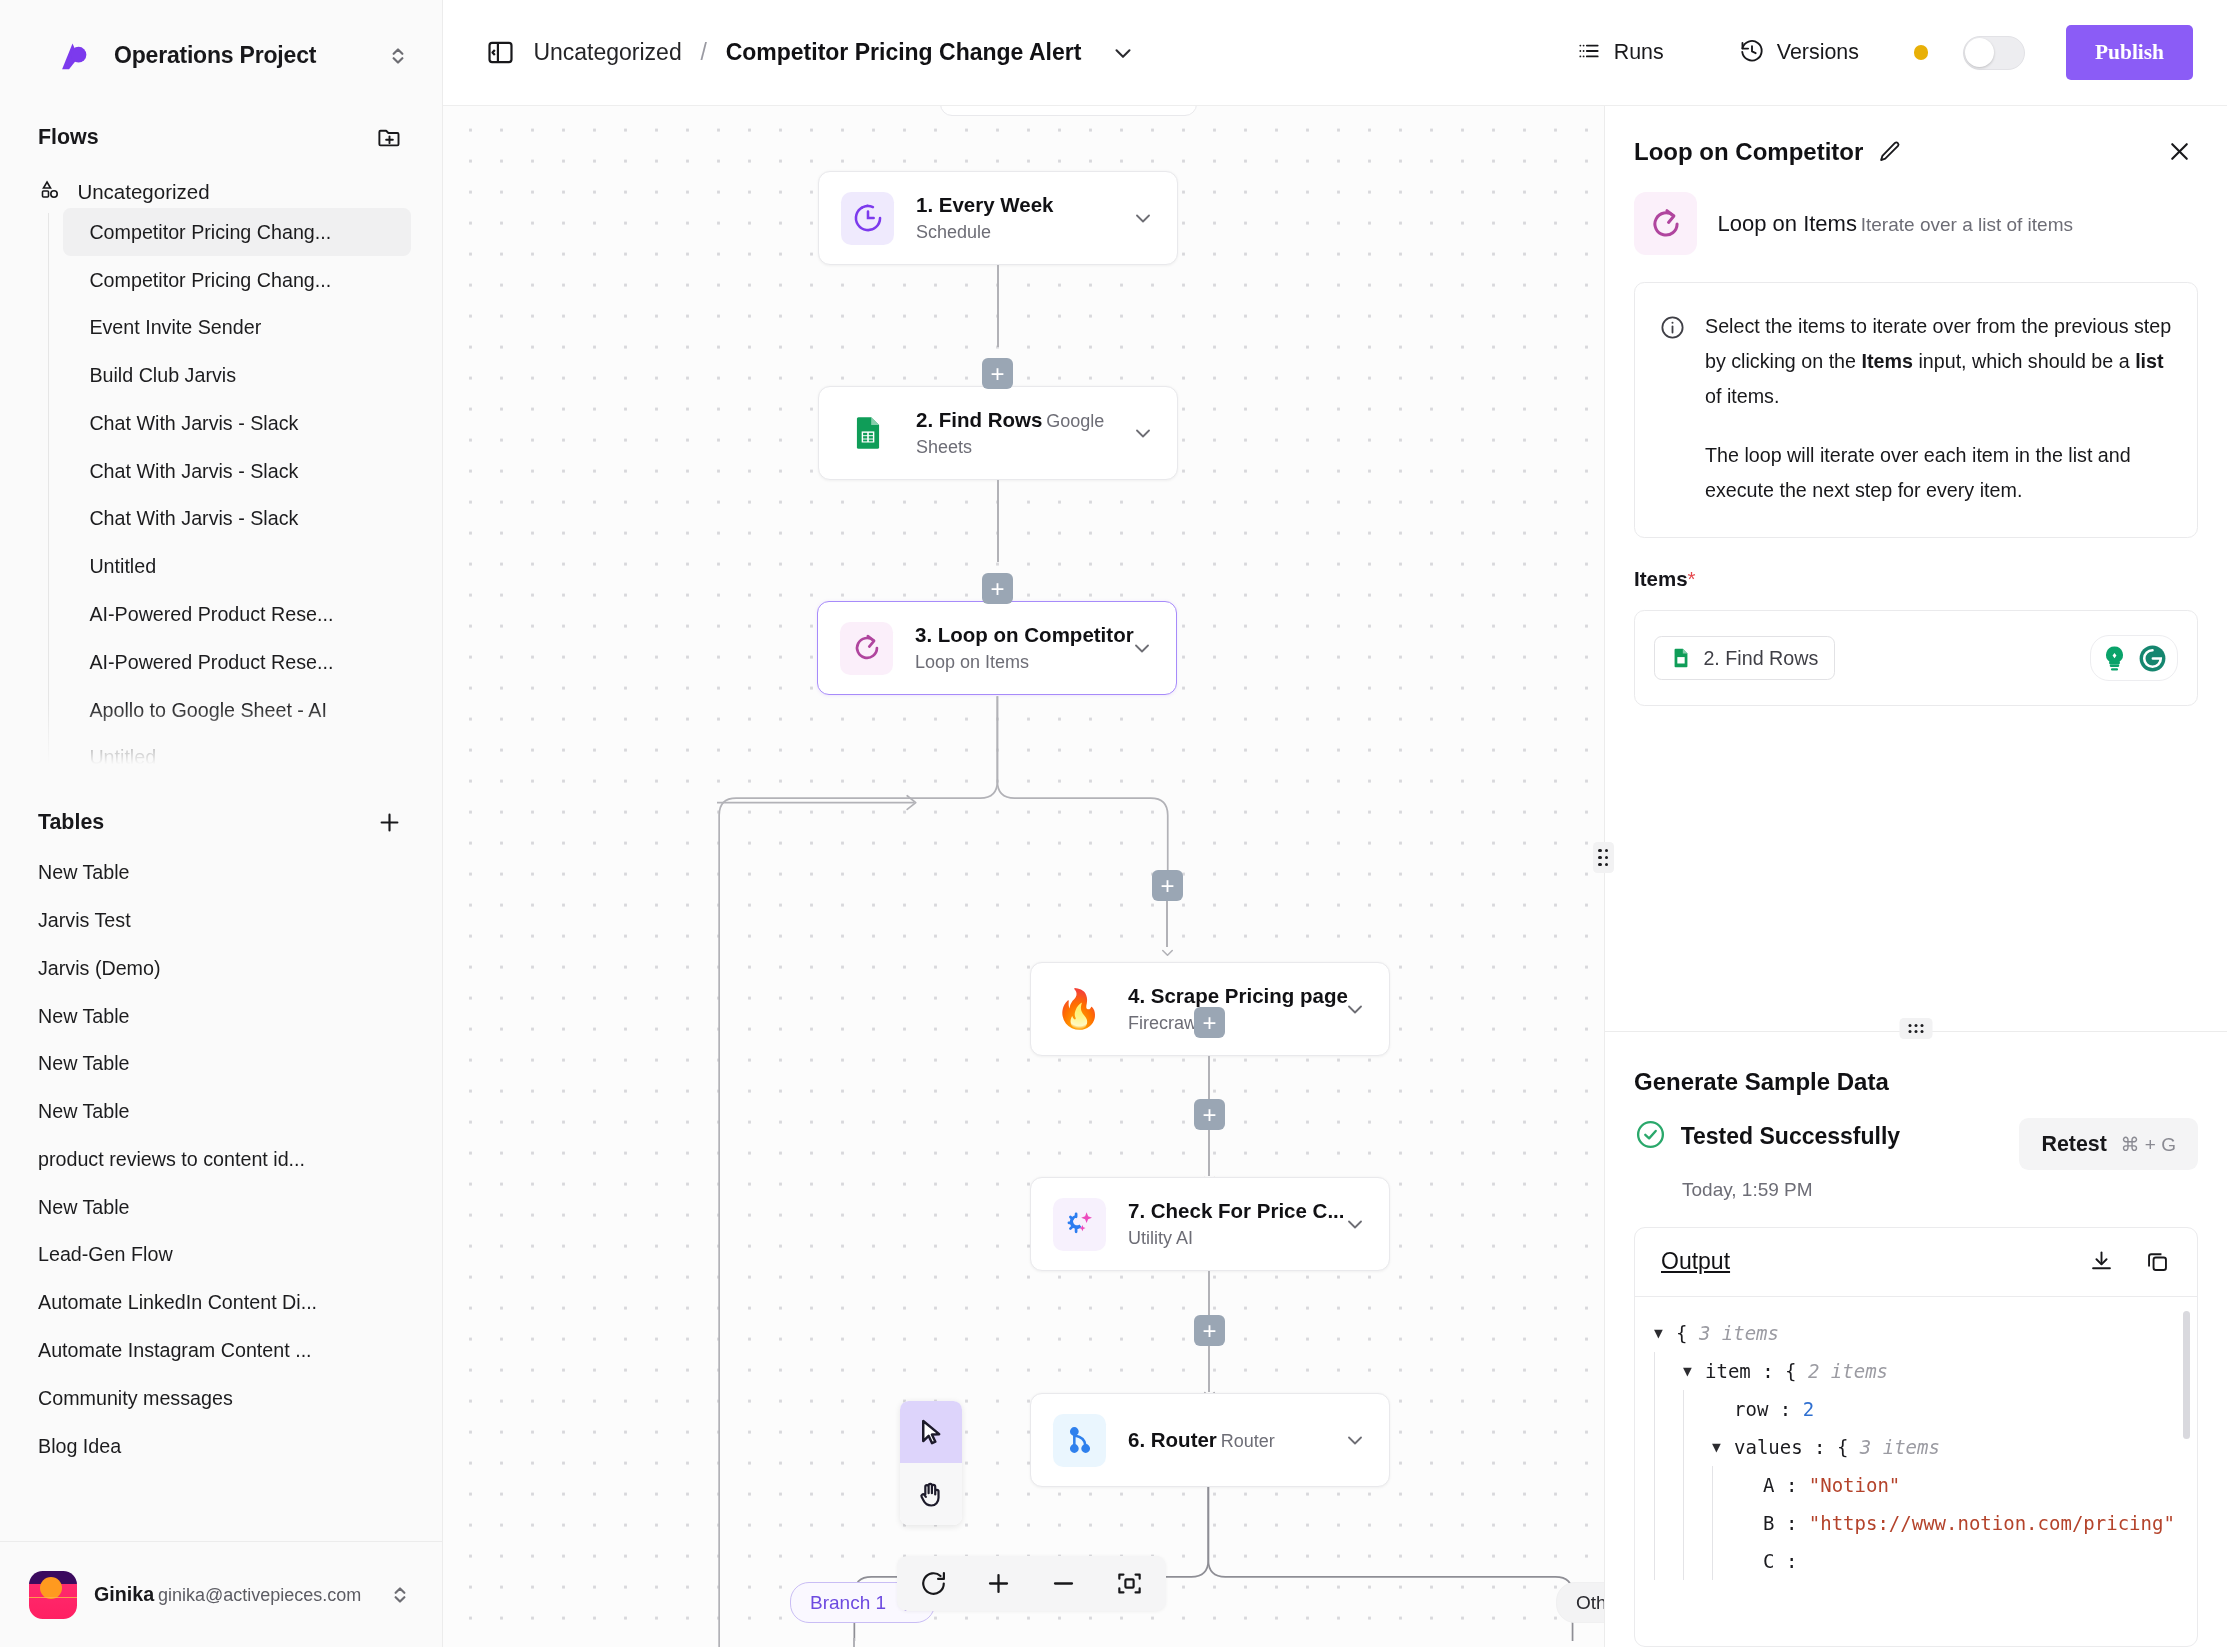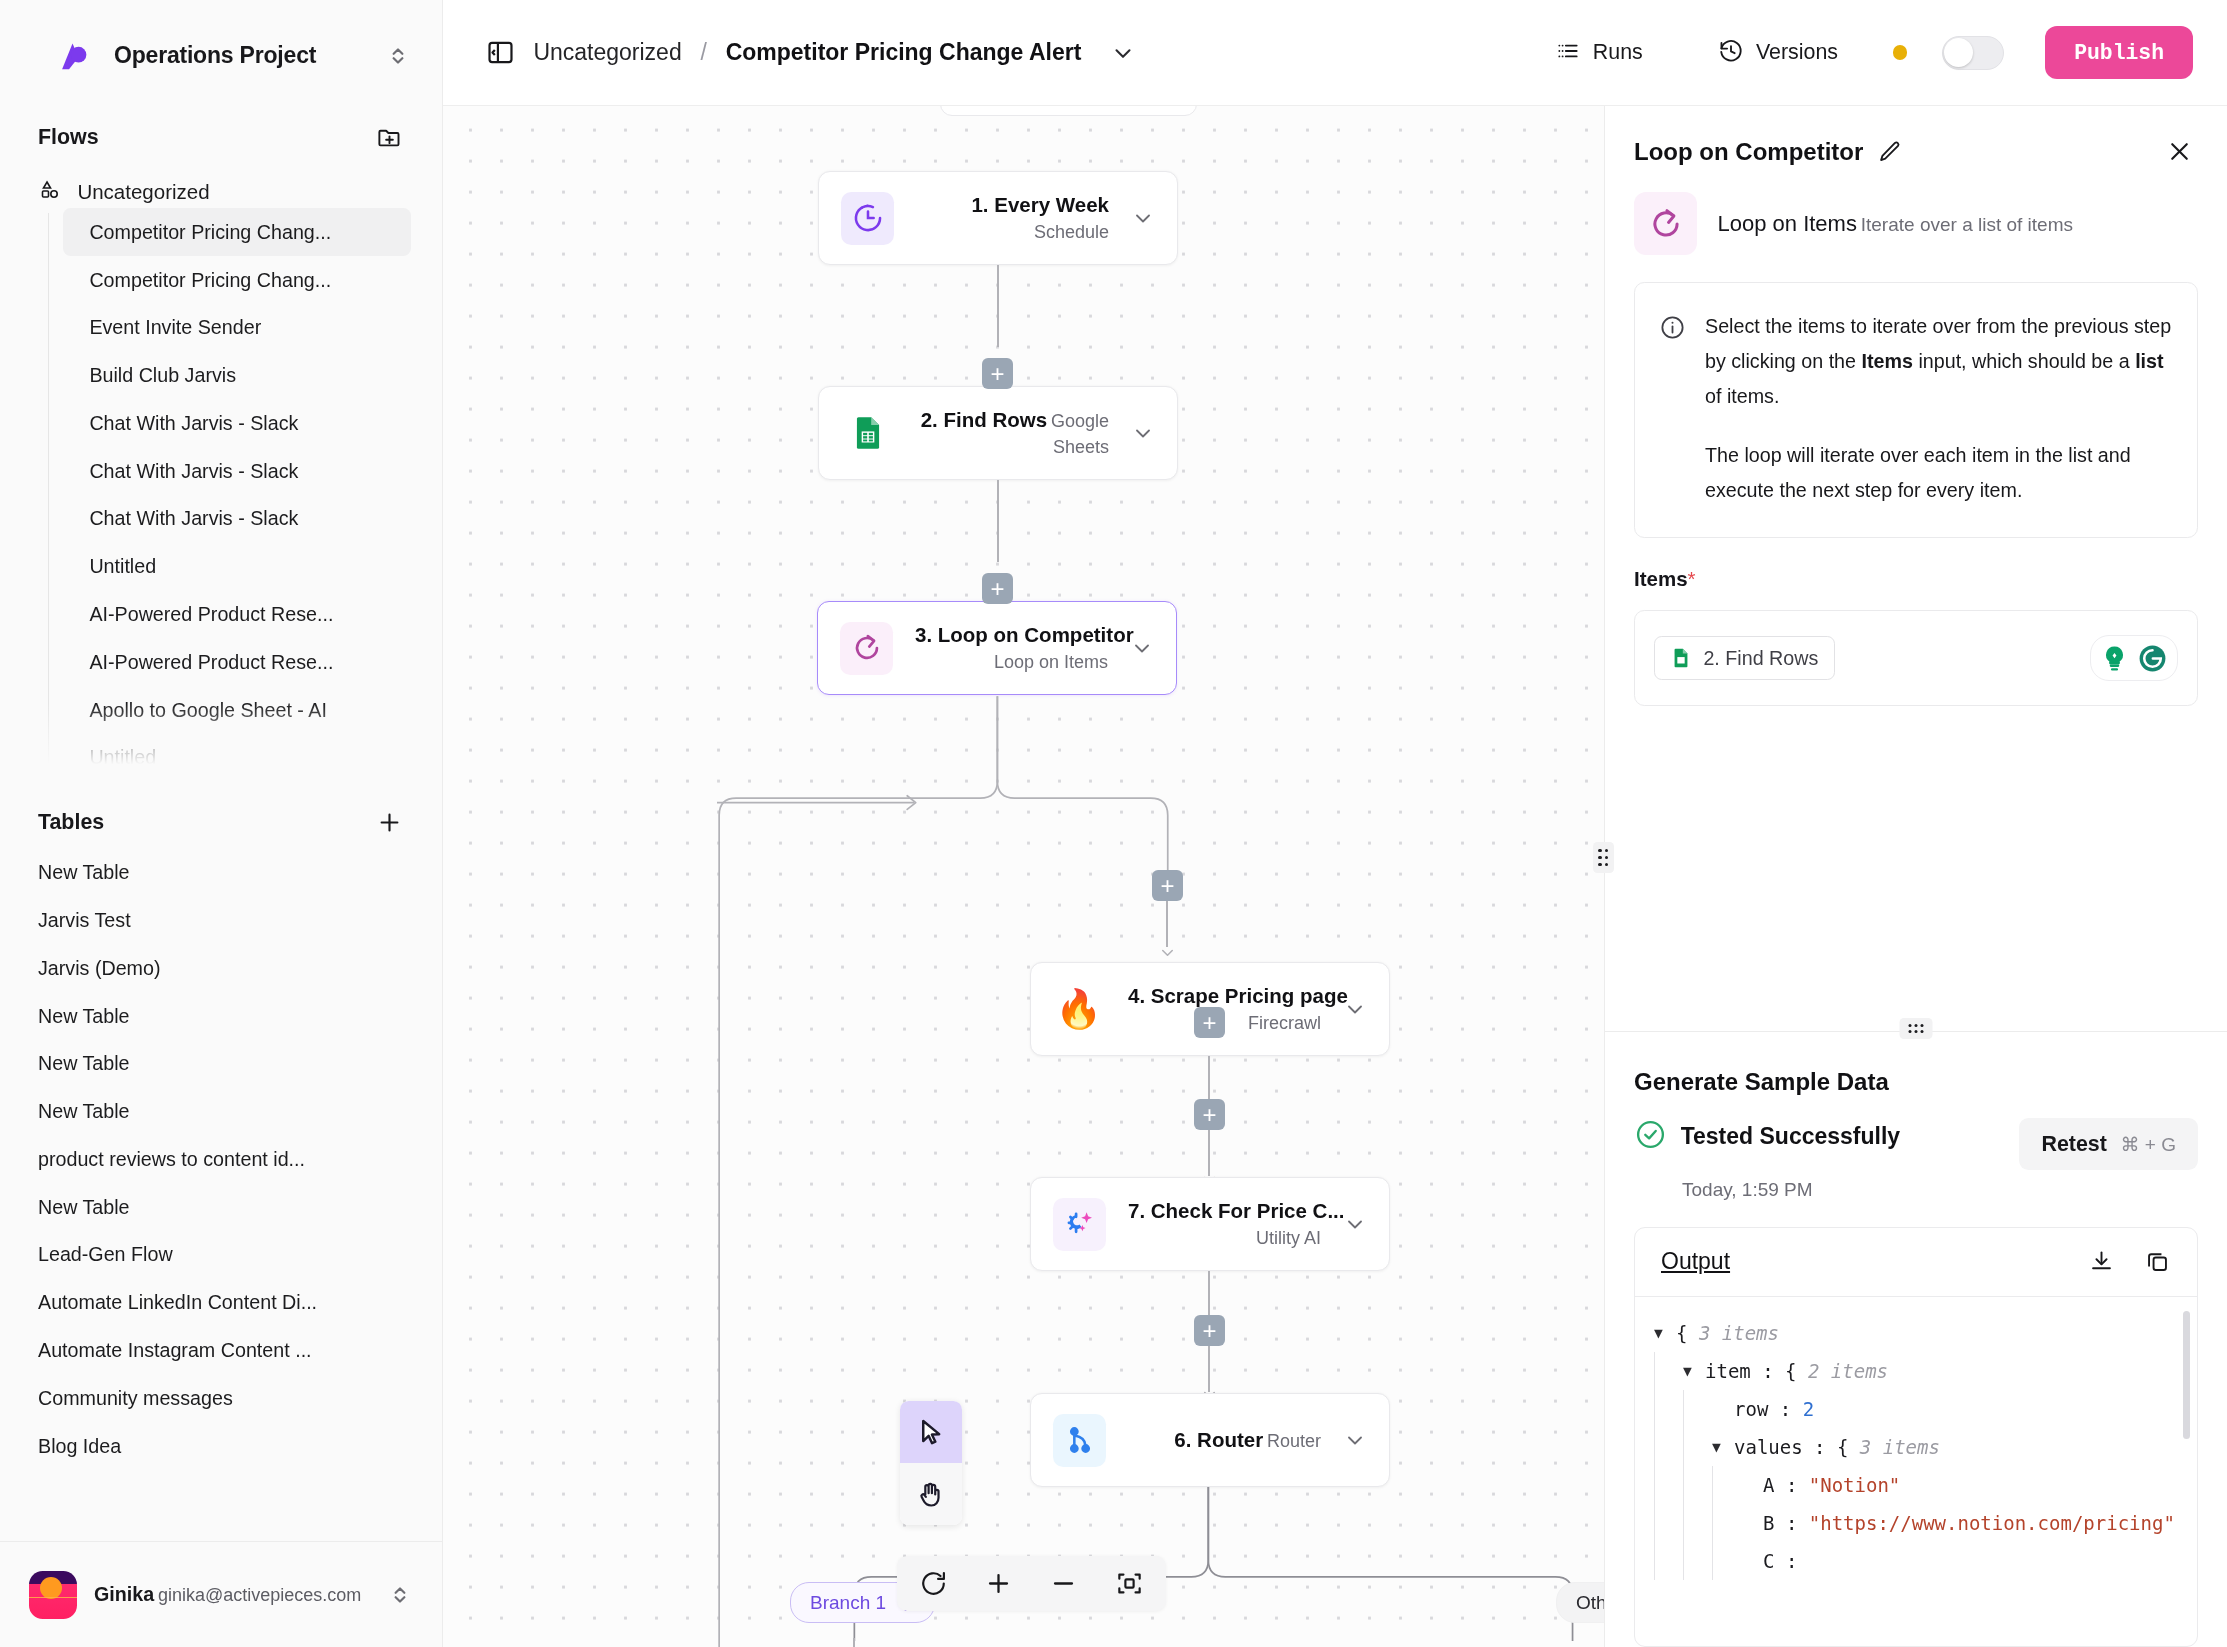--- a/index.html
+++ b/index.html
@@ -101,23 +101,23 @@
   .topbar-spacer { flex: 1; }
   .tb-btn { display: flex; align-items: center; gap: 12px; padding: 10.3px 15.4px; border-radius: 8.6px; cursor: pointer; }
   .tb-btn span.lbl { font-size: 21.4px; color: #19191c; }
   .status-dot { width: 14.6px; height: 14.6px; border-radius: 50%; background: #e8b007; margin: 0 19px 0 24px; }
   .toggle {
     width: 62px; height: 34px; border-radius: 19px; background: #ededf0;
     position: relative; cursor: pointer; margin-right: 26px; border: 0.9px solid #e2e2e6;
   }
   .toggle .knob { position: absolute; left: 1.7px; top: 1.7px; width: 29px; height: 29px; border-radius: 50%; background: #fff; box-shadow: 0 0.9px 2.6px rgba(0,0,0,.2); }
   .publish-btn {
-    background: #ec4899; color: #fff; font-size: 21.4px; font-weight: 700;
-    border-radius: 12px; padding: 14.6px 29px; cursor: pointer; border: none;
-    font-family: Liberation Mono, monospace;
+    background: #8b5cf6; color: #fff; font-size: 21.4px; font-weight: 700;
+    border-radius: 5px; padding: 14.6px 29px; cursor: pointer; border: none;
+    font-family: Liberation Serif, serif;
   }
 
   
   .canvas-area { flex: 1; display: flex; position: relative; overflow: hidden; }
   .canvas {
     flex: 1; position: relative; overflow: hidden;
     background-color: #fcfcfc;
     background-image: radial-gradient(circle, #d8d8dc 1.4px, transparent 1.5px);
     background-size: 31px 31px;
     background-position: 12px 8.6px;
@@ -126,21 +126,21 @@
     position: absolute; background: #fff; border: 0.9px solid #e9e9ec;
     border-radius: 12px; box-shadow: 0 0.9px 2.6px rgba(16,16,20,.05);
     display: flex; align-items: center; gap: 22px; padding: 0 22px;
     width: 360px; height: 94px; cursor: pointer;
   }
   .node.selected { border: 1.7px solid #a78bfa; box-shadow: 0 0.9px 3.4px rgba(124,58,237,.10); }
   .node-icon {
     width: 53px; height: 53px; border-radius: 10.3px; flex: 0 0 53px;
     display: flex; align-items: center; justify-content: center; font-size: 33px;
   }
-  .node-text { flex: 1; min-width: 0; text-align: right; }
+  .node-text { flex: 1; min-width: 0; }
   .node-title { font-size: 20.5px; font-weight: 700; color: #111114; white-space: nowrap; overflow: hidden; line-height: 28px; }
   .node-sub { font-size: 18px; color: #6d6d76; line-height: 26px; }
   .node-chev { width: 24px; height: 24px; flex: 0 0 24px; opacity: .8; }
 
   .plus-btn {
     position: absolute; width: 31px; height: 31px; border-radius: 6px;
     background: #9aa6b4; color: #fff; display: flex; align-items: center; justify-content: center;
     font-size: 24px; line-height: 1; cursor: pointer; z-index: 4; font-weight: 400;
   }
   .edge { position: absolute; background: #b2b2b7; }

